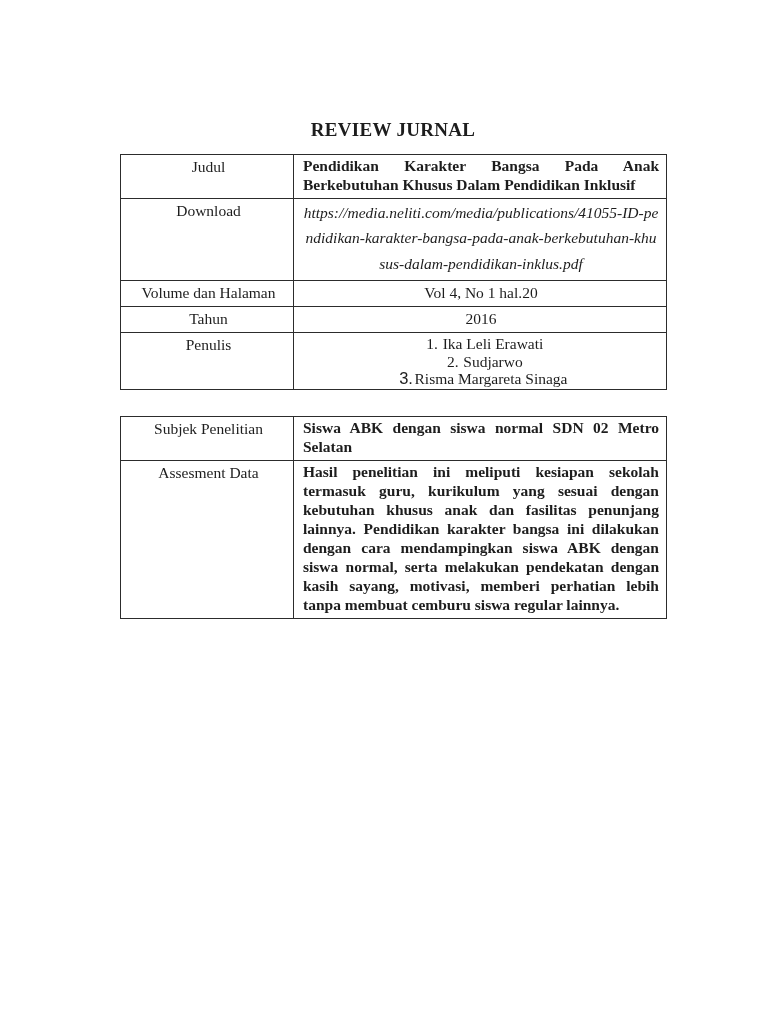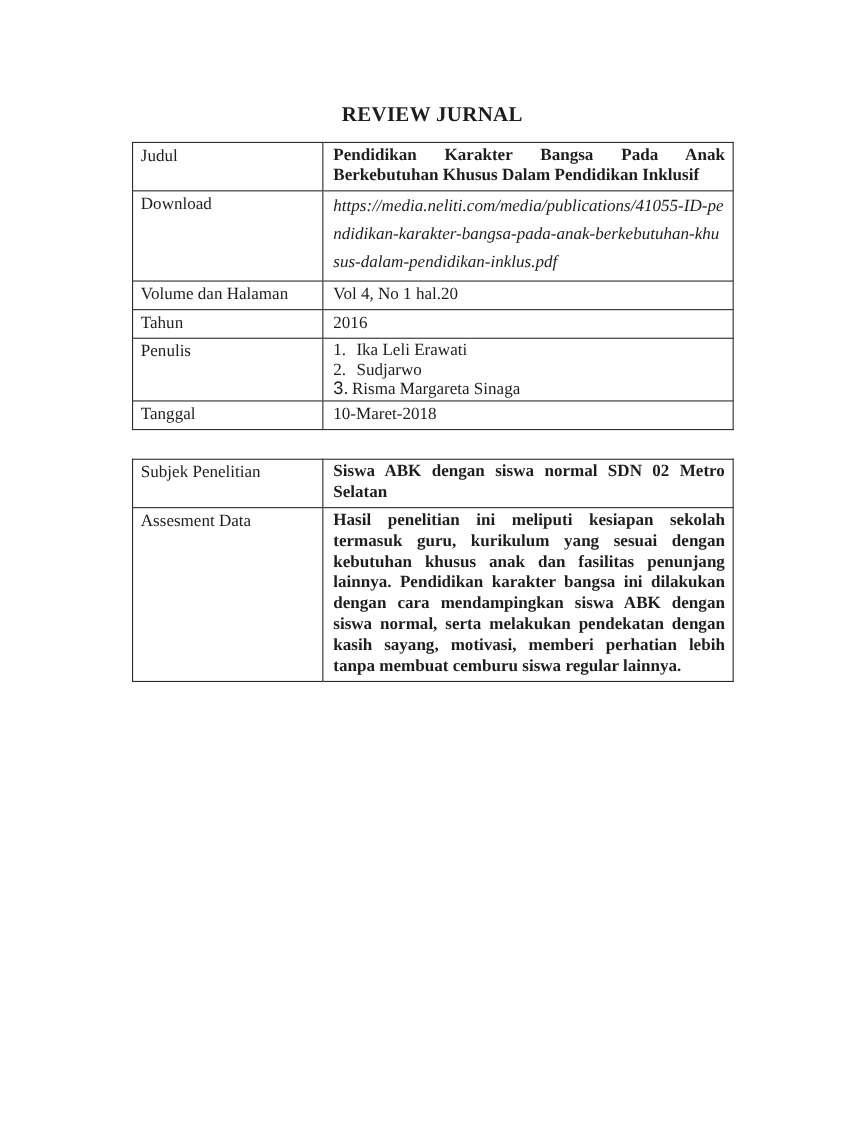--- a/index.html
+++ b/index.html
@@ -12,39 +12,40 @@
     width: 768px;
     height: 1024px;
     background: #ffffff;
     overflow: hidden;
     font-family: "Liberation Serif", "DejaVu Serif", serif;
     color: #1d1d1d;
   }
   .content {
     position: absolute;
     left: 120px;
-    top: 94px;
+    top: 119px;
     width: 546px;
   }
   .doc-title {
     font-size: 19px;
     font-weight: bold;
     text-align: center;
     letter-spacing: 0.3px;
     margin: 0 0 13px 0;
   }
   table.doc-table {
     border-collapse: collapse;
     width: 546px;
     table-layout: fixed;
   }
   table.doc-table td {
     border: 1.5px solid #2c2c2c;
     vertical-align: top;
     font-size: 15.5px;
+    text-align: center;
   }
   col.c-label { width: 173px; }
   col.c-value { width: 373px; }
   td.lbl {
     padding: 2px 4px 2px 7px;
     line-height: 20px;
   }
   td.val {
     padding: 2px 7px 3px 9px;
     line-height: 20px;
@@ -118,24 +119,20 @@
               <span class="author-num">1.</span><span>Ika Leli Erawati</span>
             </div>
             <div class="author-line">
               <span class="author-num">2.</span><span>Sudjarwo</span>
             </div>
             <div class="author-line">
               <span class="author-num sans">3.</span><span>Risma Margareta Sinaga</span>
             </div>
           </td>
         </tr>
-        <tr>
-          <td class="lbl">Tanggal</td>
-          <td class="val">10-Maret-2018</td>
-        </tr>
       </tbody>
     </table>
 
     <div class="table-gap"></div>
 
     <table class="doc-table">
       <colgroup>
           <col class="c-label">
           <col class="c-value">
         </colgroup>

